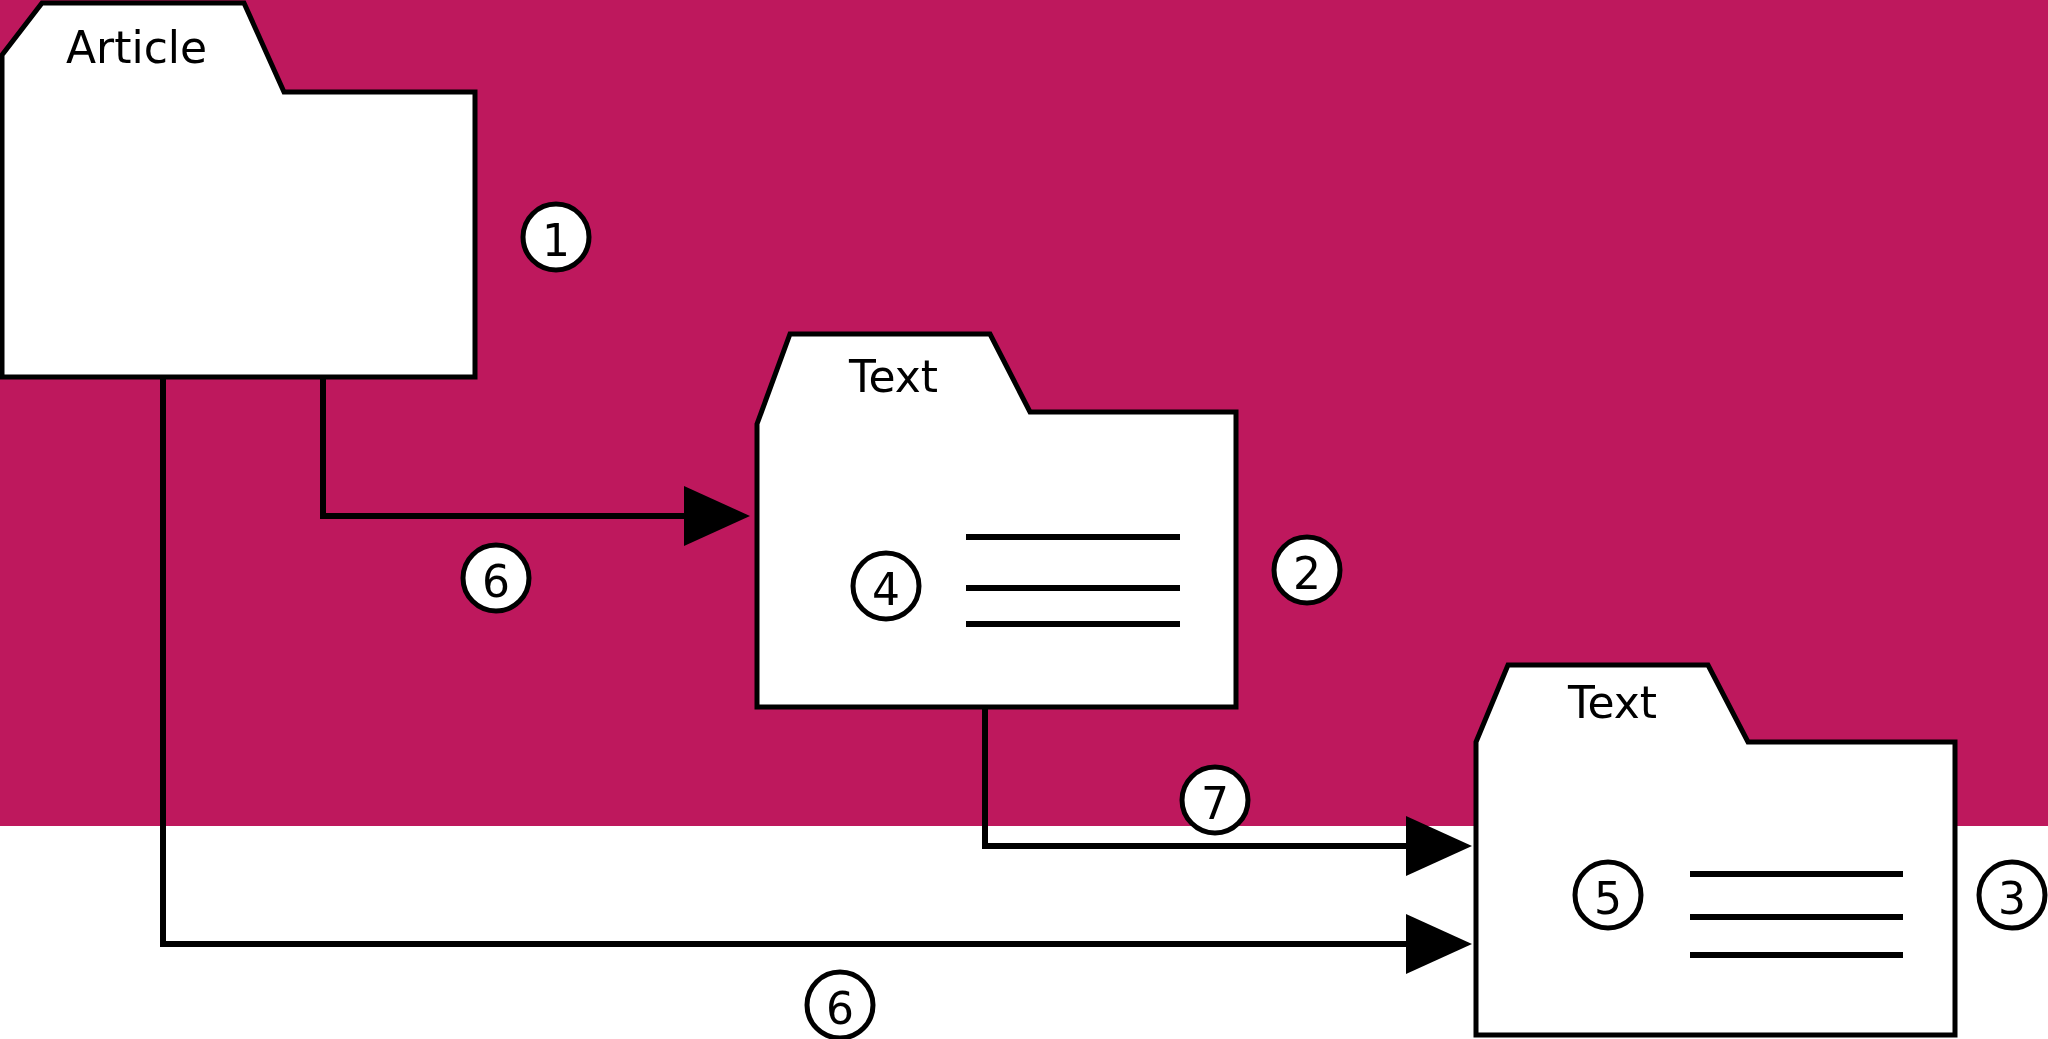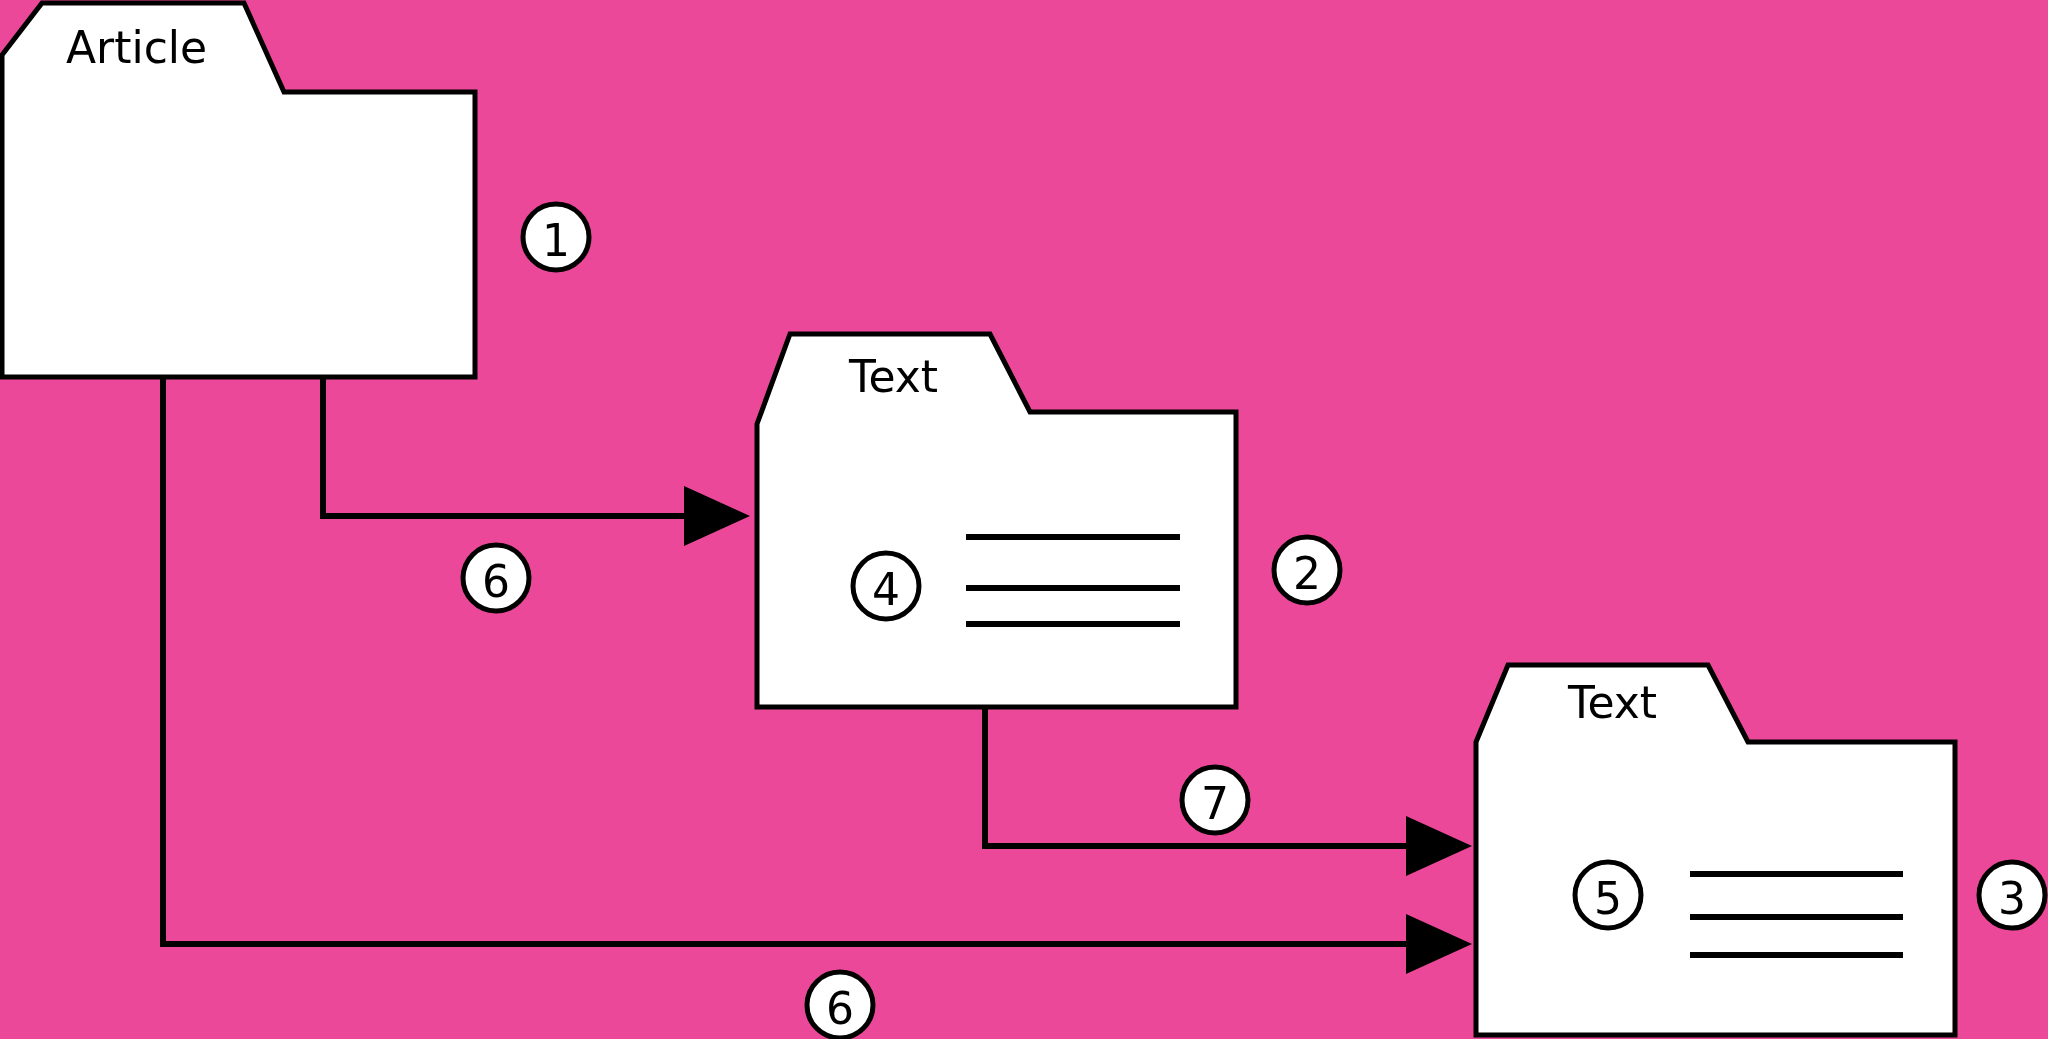--- a/index.html
+++ b/index.html
@@ -9,22 +9,22 @@
   }
   body {
     width: 2048px;
     height: 1039px;
     font-family: "DejaVu Sans", sans-serif;
     overflow: hidden;
   }
   #diagram-root {
     position: relative;
     width: 2048px;
-    height: 1039px;
-    background: #ec4899;
+    height: 826px;
+    background: #be185d;
   }
   svg#diagram-svg {
     display: block;
     width: 2048px;
     height: 1039px;
   }
   .folder-outline {
     fill: #ffffff;
     stroke: #000000;
     stroke-width: 5;

